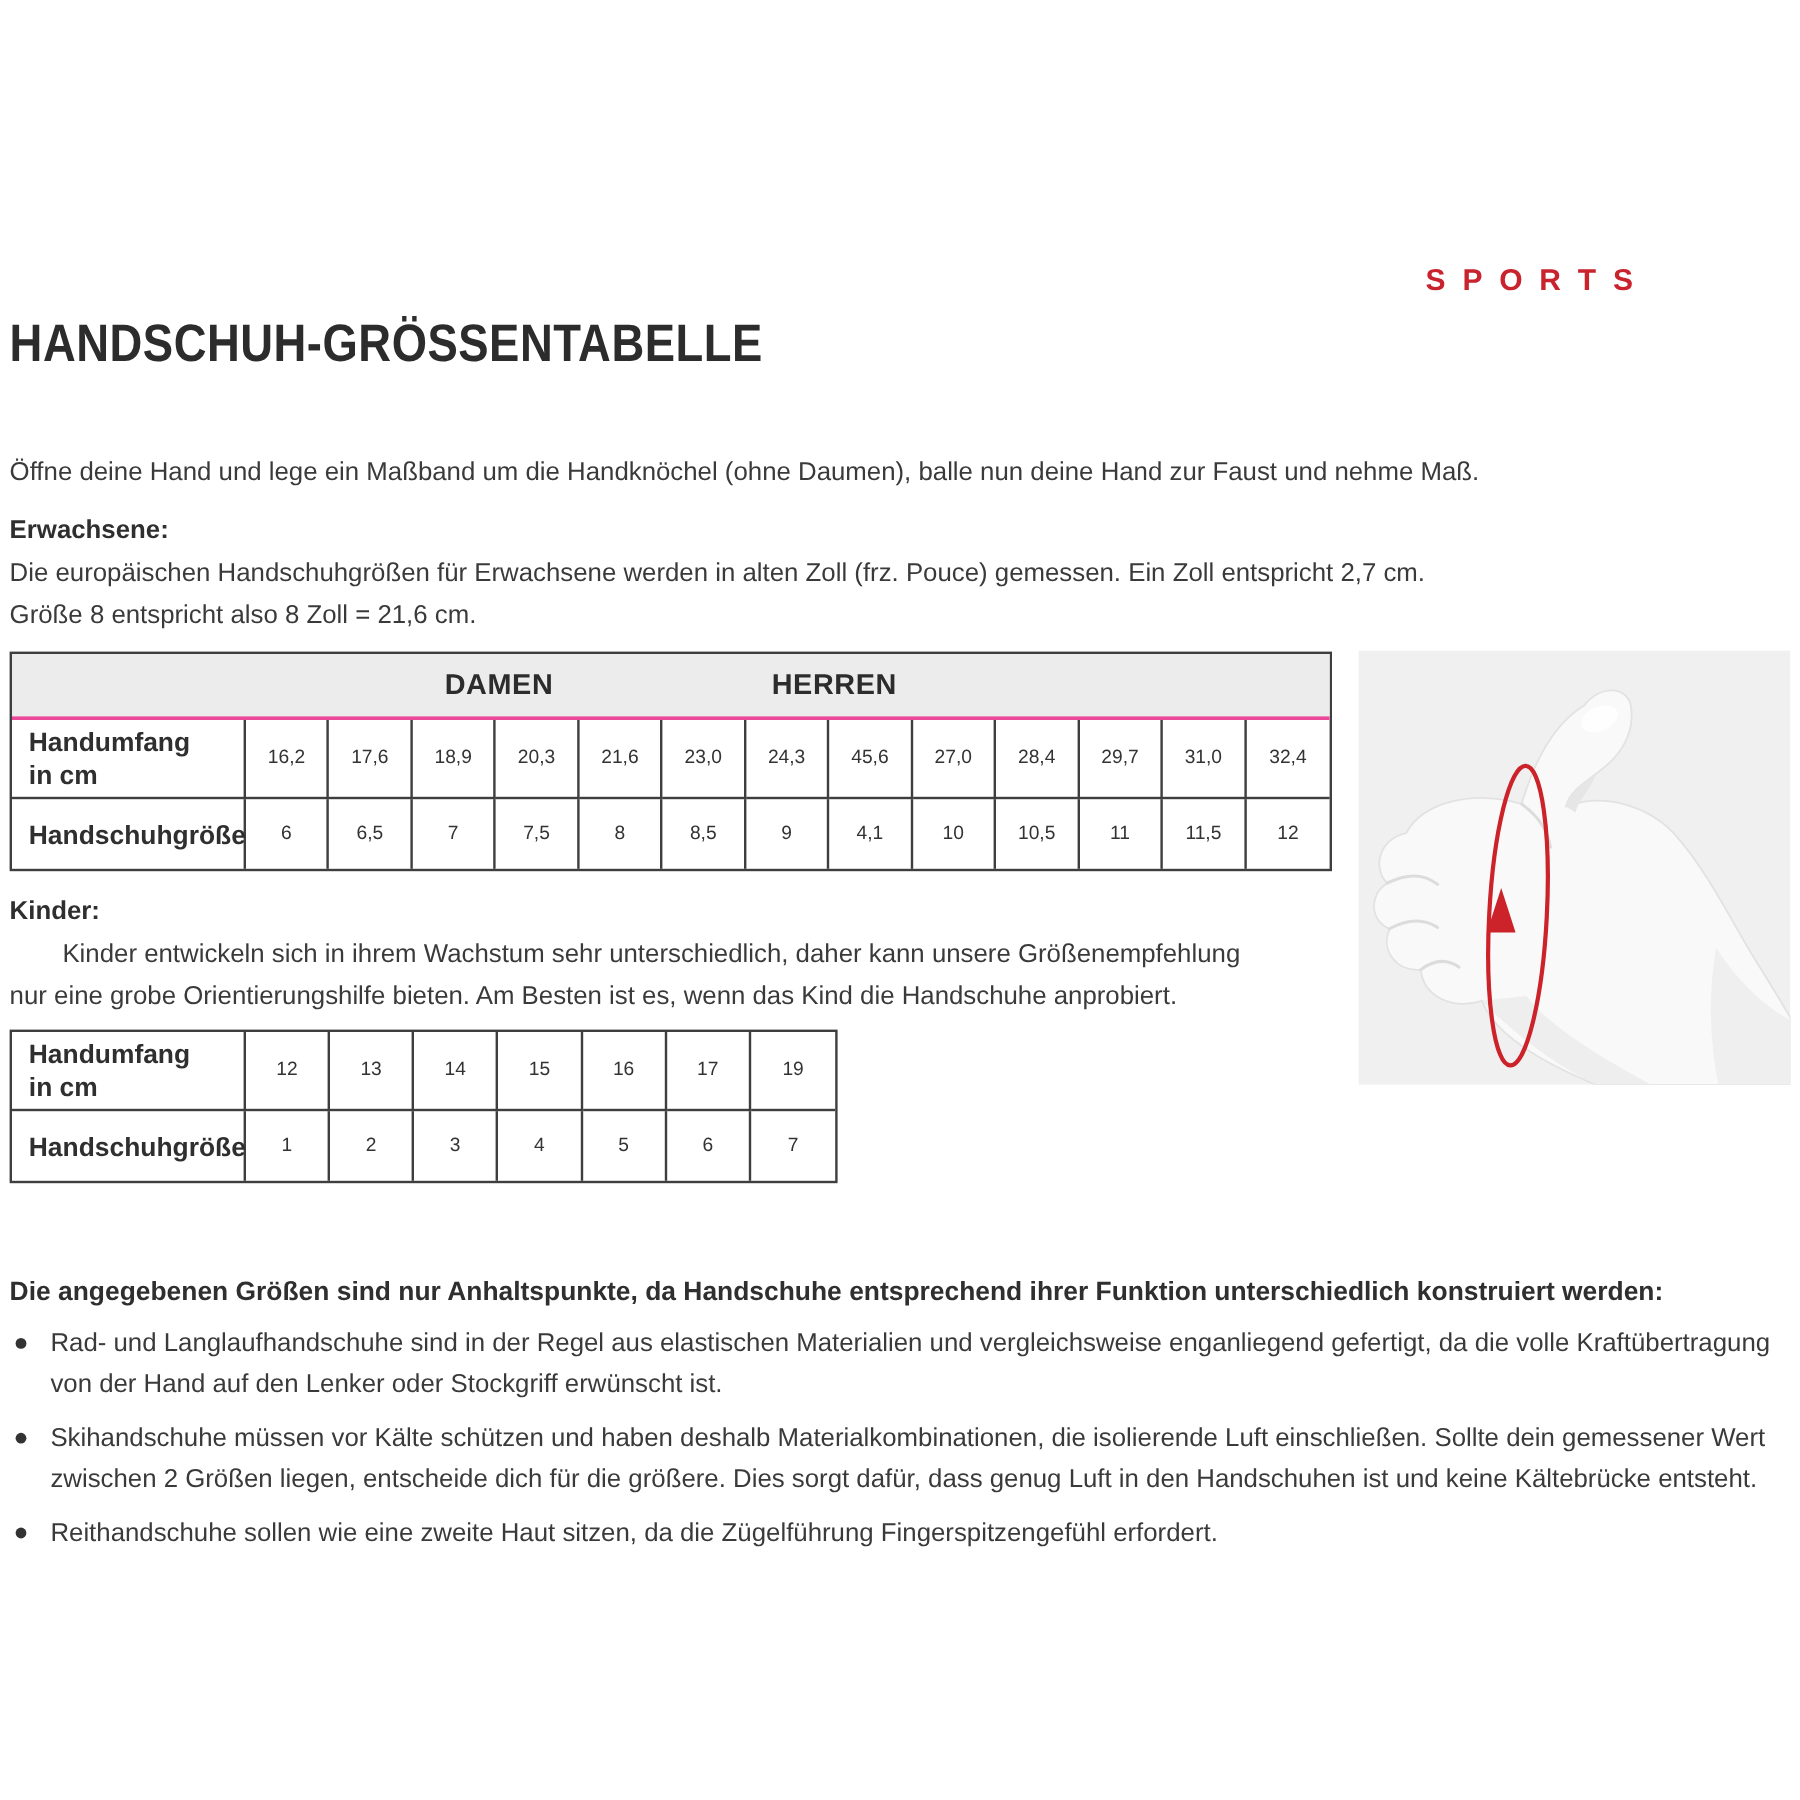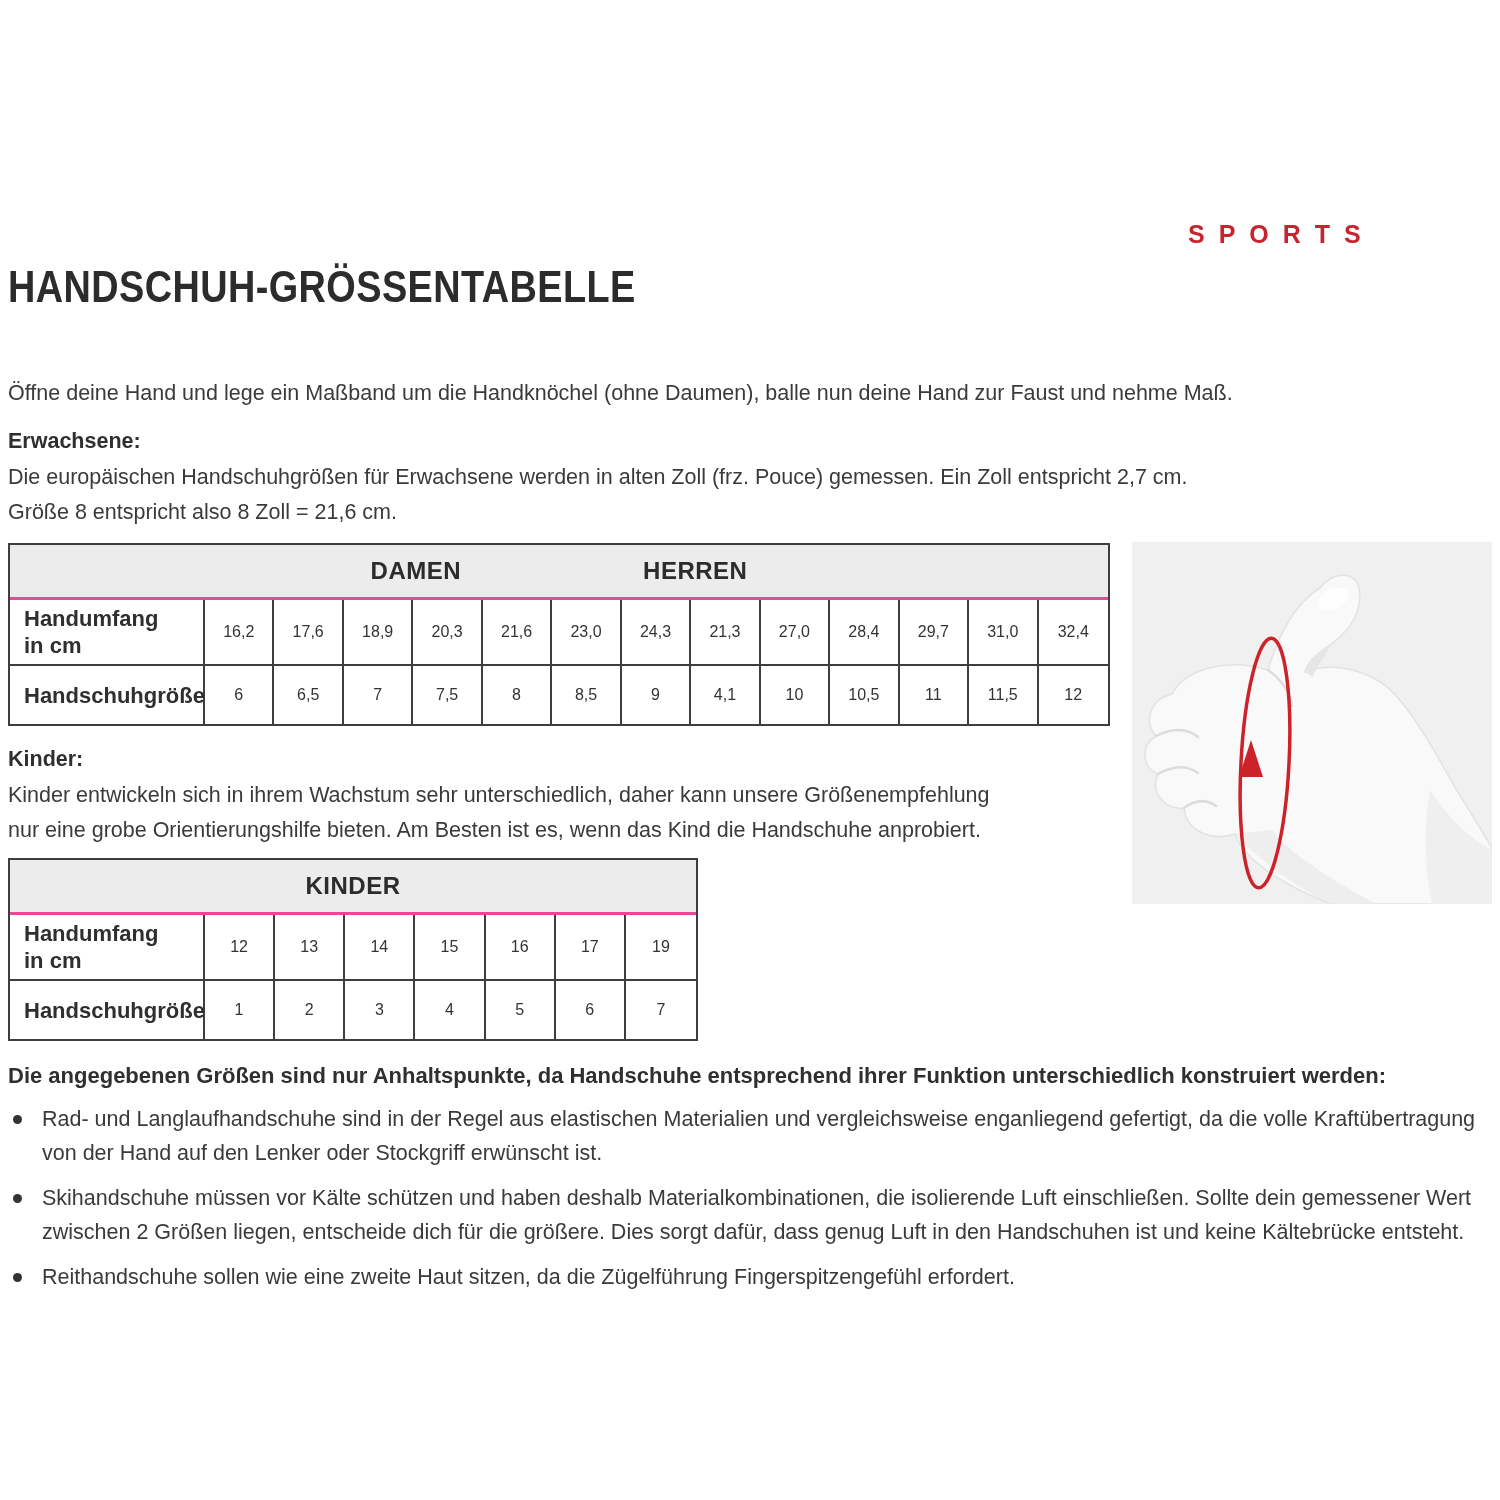--- a/index.html
+++ b/index.html
@@ -80,21 +80,21 @@
     <div class="thead">
       <div class="thead-flex">
         <span>DAMEN</span>
         <span>HERREN</span>
       </div>
     </div>
     <div class="trow row1">
       <div class="cell label">
         <span><span>Handumfang</span><br><span>in cm</span></span>
       </div>
-      <div class="cells"><div class="cell">16,2</div><div class="cell">17,6</div><div class="cell">18,9</div><div class="cell">20,3</div><div class="cell">21,6</div><div class="cell">23,0</div><div class="cell">24,3</div><div class="cell">21,3</div><div class="cell">27,0</div><div class="cell">28,4</div><div class="cell">29,7</div><div class="cell">31,0</div><div class="cell">32,4</div></div>
+      <div class="cells"><div class="cell">16,2</div><div class="cell">17,6</div><div class="cell">18,9</div><div class="cell">20,3</div><div class="cell">21,6</div><div class="cell">23,0</div><div class="cell">24,3</div><div class="cell">45,6</div><div class="cell">27,0</div><div class="cell">28,4</div><div class="cell">29,7</div><div class="cell">31,0</div><div class="cell">32,4</div></div>
     </div>
     <div class="trow row2">
       <div class="cell label">Handschuhgröße</div>
       <div class="cells"><div class="cell">6</div><div class="cell">6,5</div><div class="cell">7</div><div class="cell">7,5</div><div class="cell">8</div><div class="cell">8,5</div><div class="cell">9</div><div class="cell">4,1</div><div class="cell">10</div><div class="cell">10,5</div><div class="cell">11</div><div class="cell">11,5</div><div class="cell">12</div></div>
     </div>
   </div>
 
   <svg class="hand-fig" viewBox="0 0 360 362" aria-hidden="true">
     <rect x="0" y="0" width="360" height="362" fill="#f0f0f0"></rect>
 
@@ -127,25 +127,24 @@
 
     <ellipse cx="201" cy="57" rx="16" ry="10" transform="rotate(-24 201 57)" fill="#ffffff" opacity="0.85"></ellipse>
 
     <g>
       <ellipse cx="133" cy="221" rx="24" ry="125" transform="rotate(3 133 221)" fill="none" stroke="#cc2229" stroke-width="3.5"></ellipse>
       <path d="M 107 235 L 131 235 L 119 198 Z" fill="#cc2229"></path>
     </g>
   </svg>
 
   <div class="tblock bold" style="top:742px;">Kinder:</div>
-  <div class="tblock" style="top:778px;">Kinder entwickeln sich in ihrem Wachstum sehr unterschiedlich, daher kann unsere Größenempfehlung</div>
+  <div class="tblock" style="top:778px;margin-left:44px;">Kinder entwickeln sich in ihrem Wachstum sehr unterschiedlich, daher kann unsere Größenempfehlung</div>
   <div class="tblock" style="top:813px;">nur eine grobe Orientierungshilfe bieten. Am Besten ist es, wenn das Kind die Handschuhe anprobiert.</div>
 
   <div class="sztable kids-t">
-    <div class="thead">KINDER</div>
     <div class="trow row1">
       <div class="cell label">
         <span><span>Handumfang</span><br><span>in cm</span></span>
       </div>
       <div class="cells"><div class="cell">12</div><div class="cell">13</div><div class="cell">14</div><div class="cell">15</div><div class="cell">16</div><div class="cell">17</div><div class="cell">19</div></div>
     </div>
     <div class="trow row2">
       <div class="cell label">Handschuhgröße</div>
       <div class="cells"><div class="cell">1</div><div class="cell">2</div><div class="cell">3</div><div class="cell">4</div><div class="cell">5</div><div class="cell">6</div><div class="cell">7</div></div>
     </div>

